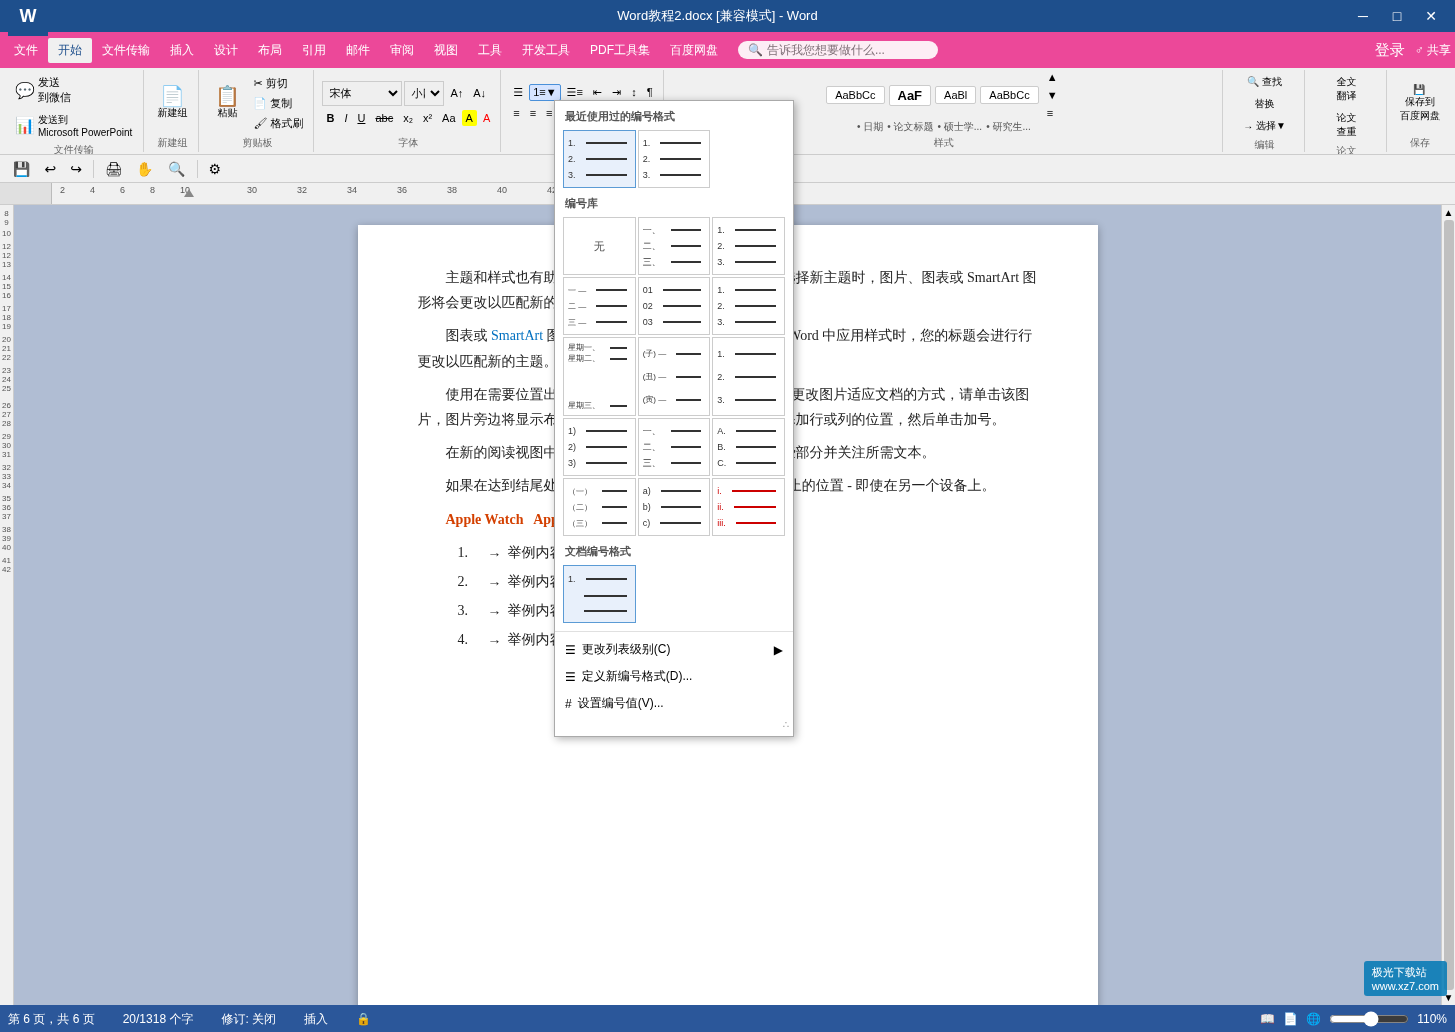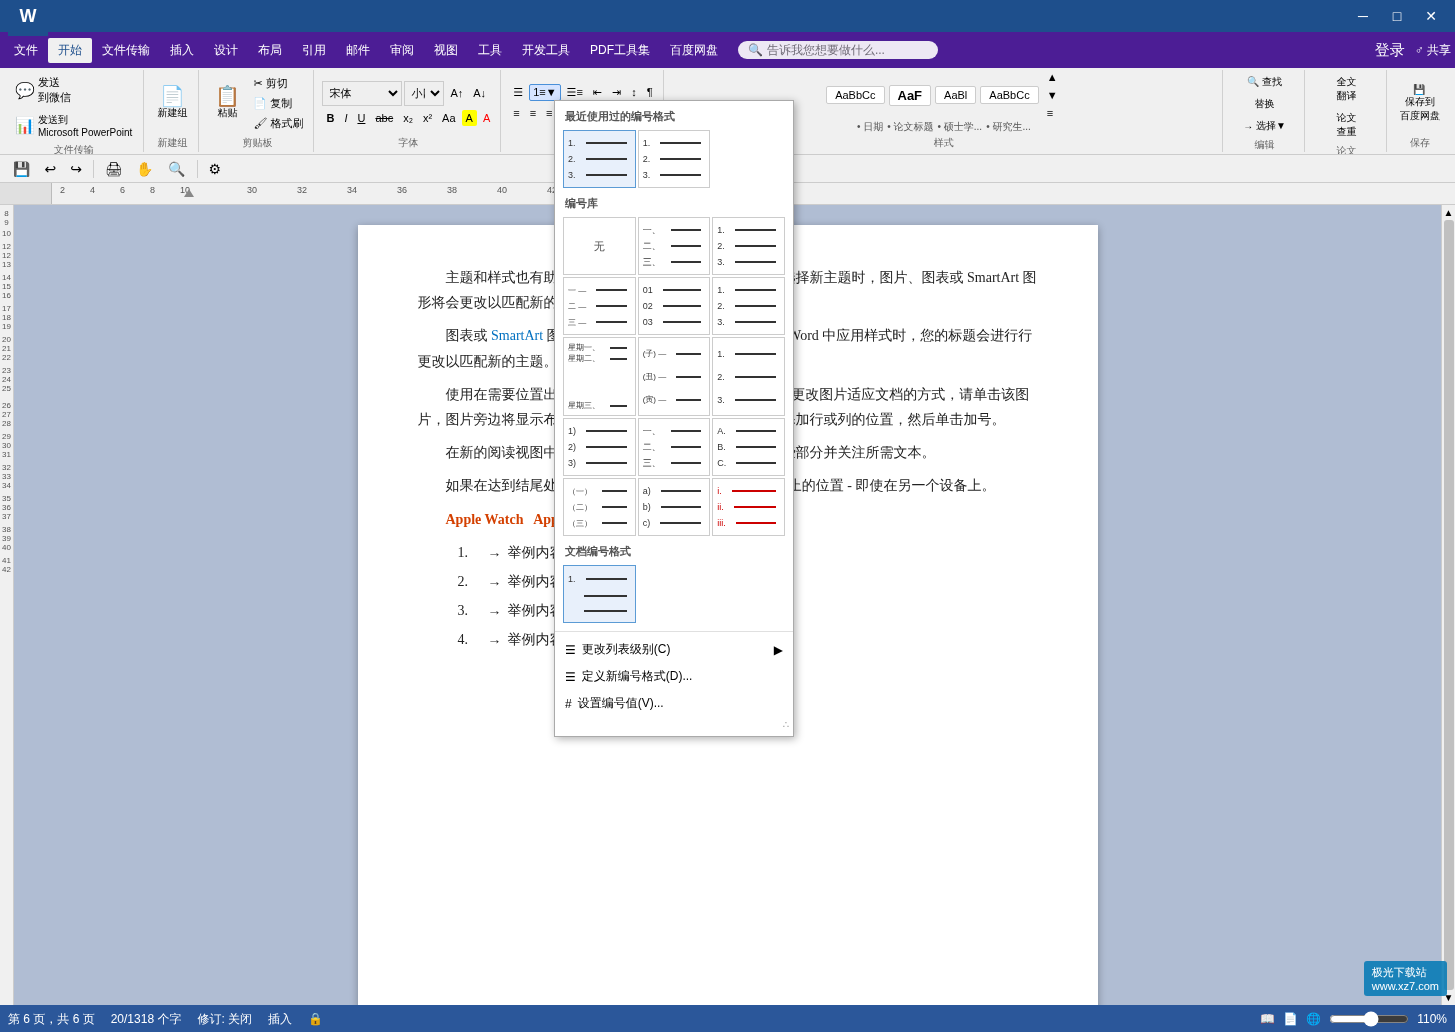--- a/index.html
+++ b/index.html
@@ -14,21 +14,21 @@
       justify-content: space-between;
       padding: 0 8px;
       color: white;
     }
     .title-bar-title { flex: 1; text-align: center; font-size: 13px; }
     .title-bar-controls { display: flex; gap: 2px; }
     .title-btn { width: 32px; height: 20px; background: transparent; border: none; color: white; font-size: 14px; cursor: pointer; display: flex; align-items: center; justify-content: center; }
 
     
     .menu-bar {
-      background: #4c1d95;
+      background: #ec4899;
       height: 36px;
       display: flex;
       align-items: center;
       padding: 0 4px;
       color: white;
     }
     .menu-item {
       padding: 4px 10px;
       font-size: 12px;
       cursor: pointer;
@@ -207,21 +207,21 @@
 
     
     .status-bar {
       height: 28px;
       background: #2b579a;
       display: flex;
       align-items: center;
       padding: 0 8px;
       color: white;
       font-size: 12px;
-      gap: 16px;
+      gap: 28px;
     }
     .status-right { margin-left: auto; display: flex; align-items: center; gap: 8px; }
 
     
     .scrollbar-v { width: 14px; background: #d9d9d9; }
     .style-item {
       border: 1px solid #ccc;
       padding: 2px 8px;
       font-size: 11px;
       cursor: pointer;
@@ -263,20 +263,21 @@
 
     .none-item { display: flex; align-items: center; justify-content: center; font-size: 11px; color: #555; }
   </style>
 </head>
 <body>
 
 <div class="title-bar">
   <div style="width:80px; display:flex; gap:2px;">
     <div class="brand-logo">W</div>
   </div>
+  <div class="title-bar-title">Word教程2.docx [兼容模式] - Word</div>
   <div class="title-bar-controls">
     <button class="title-btn">─</button>
     <button class="title-btn">□</button>
     <button class="title-btn close">✕</button>
   </div>
 </div>
 
 <div class="menu-bar">
   <span class="menu-item">文件</span>
   <span class="menu-item active">开始</span>

